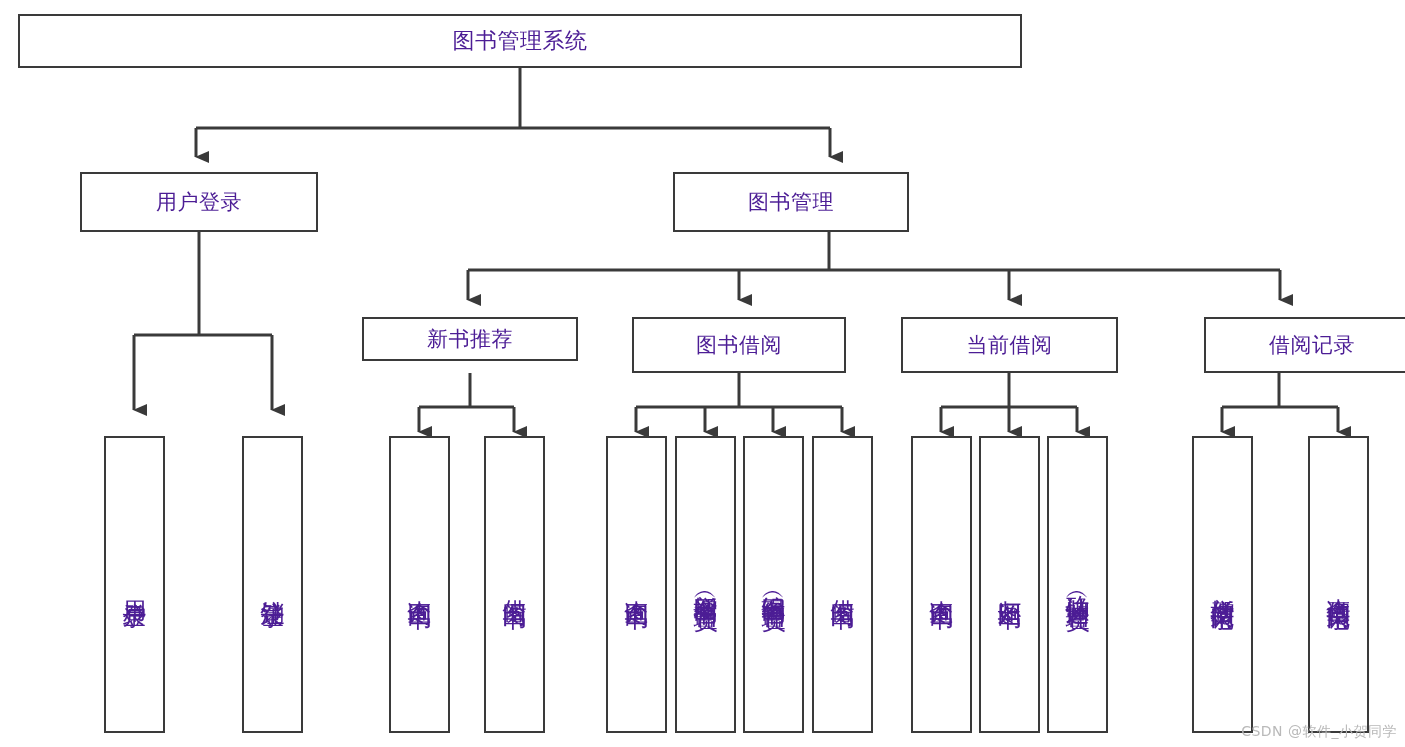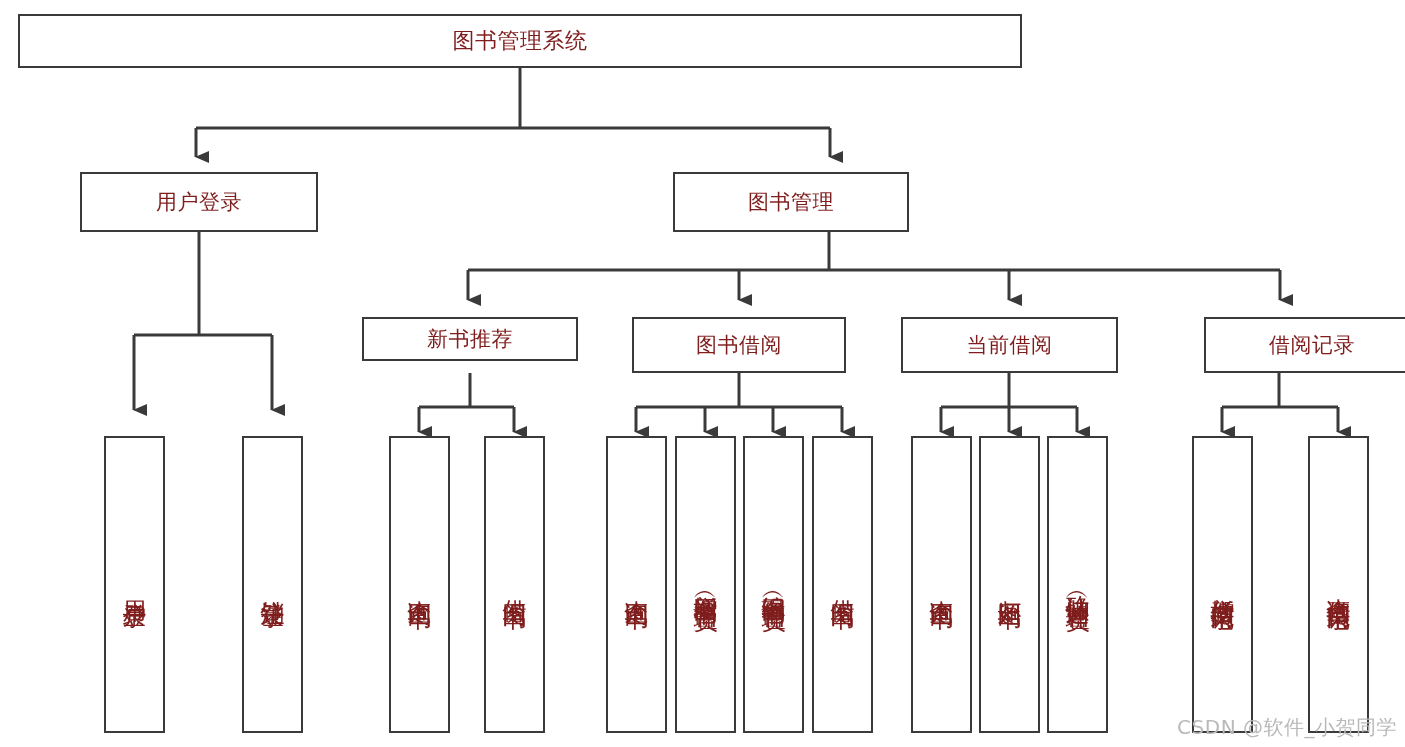--- a/index.html
+++ b/index.html
@@ -20,21 +20,21 @@
   .node {
     position: absolute;
     box-sizing: border-box;
     background: #ffffff;
     border: 2px solid #3a3a3a;
     display: flex;
     align-items: center;
     justify-content: center;
   }
   .node .label {
-    color: #7f1d1d;
+    color: #4c1d95;
     text-align: center;
     line-height: 1.18;
     letter-spacing: 0.5px;
   }
   .node.horiz .label {
     writing-mode: horizontal-tb;
     font-size: 21px;
   }
   .node.root .label {
     font-size: 22px;
@@ -57,21 +57,21 @@
     left: 0;
     top: 0;
     width: 1405px;
     height: 747px;
     pointer-events: none;
   }
   #watermark {
     position: absolute;
     right: 8px;
     bottom: 6px;
-    font-size: 20px;
+    font-size: 14px;
     color: #b9b9b9;
     white-space: nowrap;
     letter-spacing: 0.5px;
   }
 </style>
 </head>
 <body>
 
 <div id="canvas">
 

